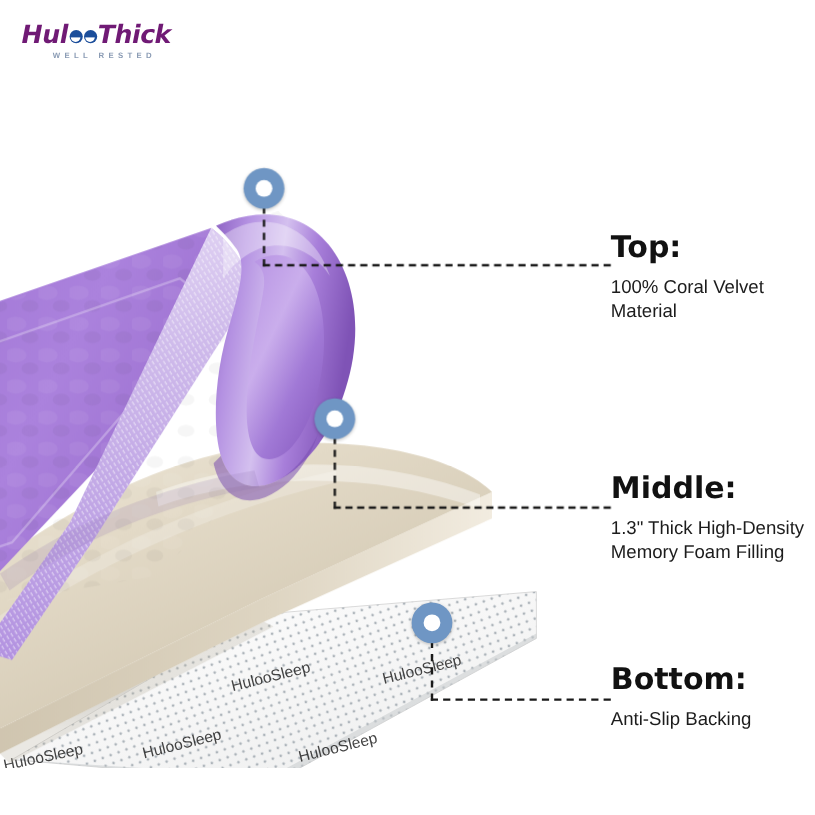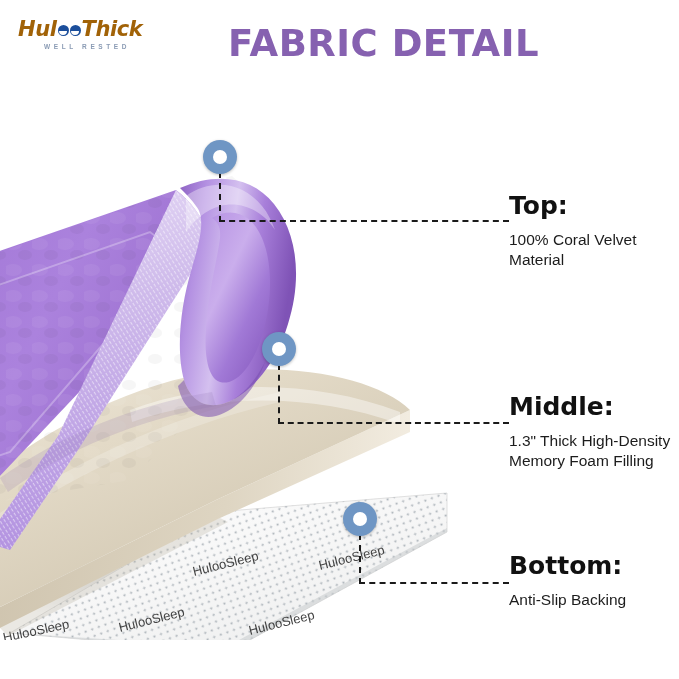--- a/index.html
+++ b/index.html
@@ -12,21 +12,21 @@
     position:relative;
   }
   .stage{position:absolute;left:0;top:0;width:679px;height:679px;overflow:hidden;background:#fff;}
 
   
   .logo-wrap{position:absolute;left:18px;top:19px;width:145px;}
   .logo-word{
     font-family:"DejaVu Sans", sans-serif;
     font-weight:bold;font-style:italic;
     font-size:21px;line-height:21px;
-    color:#a16207;letter-spacing:-.4px;
+    color:#701a75;letter-spacing:-.4px;
     display:flex;align-items:center;white-space:nowrap;
   }
   .logo-oo{display:inline-flex;gap:1px;margin:0 1px;transform:translateY(1px);}
   .logo-eye{
     width:11px;height:11px;border-radius:50%;
     background:#1b4e9b;position:relative;overflow:hidden;
     display:inline-block;
   }
   .logo-eye:before{
     content:"";position:absolute;left:1.5px;right:1.5px;top:5.5px;height:4.5px;
@@ -100,21 +100,20 @@
       <span>Hul</span>
       <span class="logo-oo">
         <span class="logo-eye"></span>
         <span class="logo-eye"></span>
       </span>
       <span>Thick</span>
     </div>
     <div class="logo-tag">WELL RESTED</div>
   </div>
 
-  <div class="title">FABRIC DETAIL</div>
 
   <div class="art">
     <svg width="470" height="560" viewBox="0 0 470 560" xmlns="http://www.w3.org/2000/svg">
       <defs>
 
         <linearGradient id="gPurpleTop" x1="0" y1="0" x2="1" y2="0.6">
           <stop offset="0%" stop-color="#a277d6"></stop>
           <stop offset="45%" stop-color="#ab82dd"></stop>
           <stop offset="78%" stop-color="#9f73d2"></stop>
           <stop offset="100%" stop-color="#9266c7"></stop>

